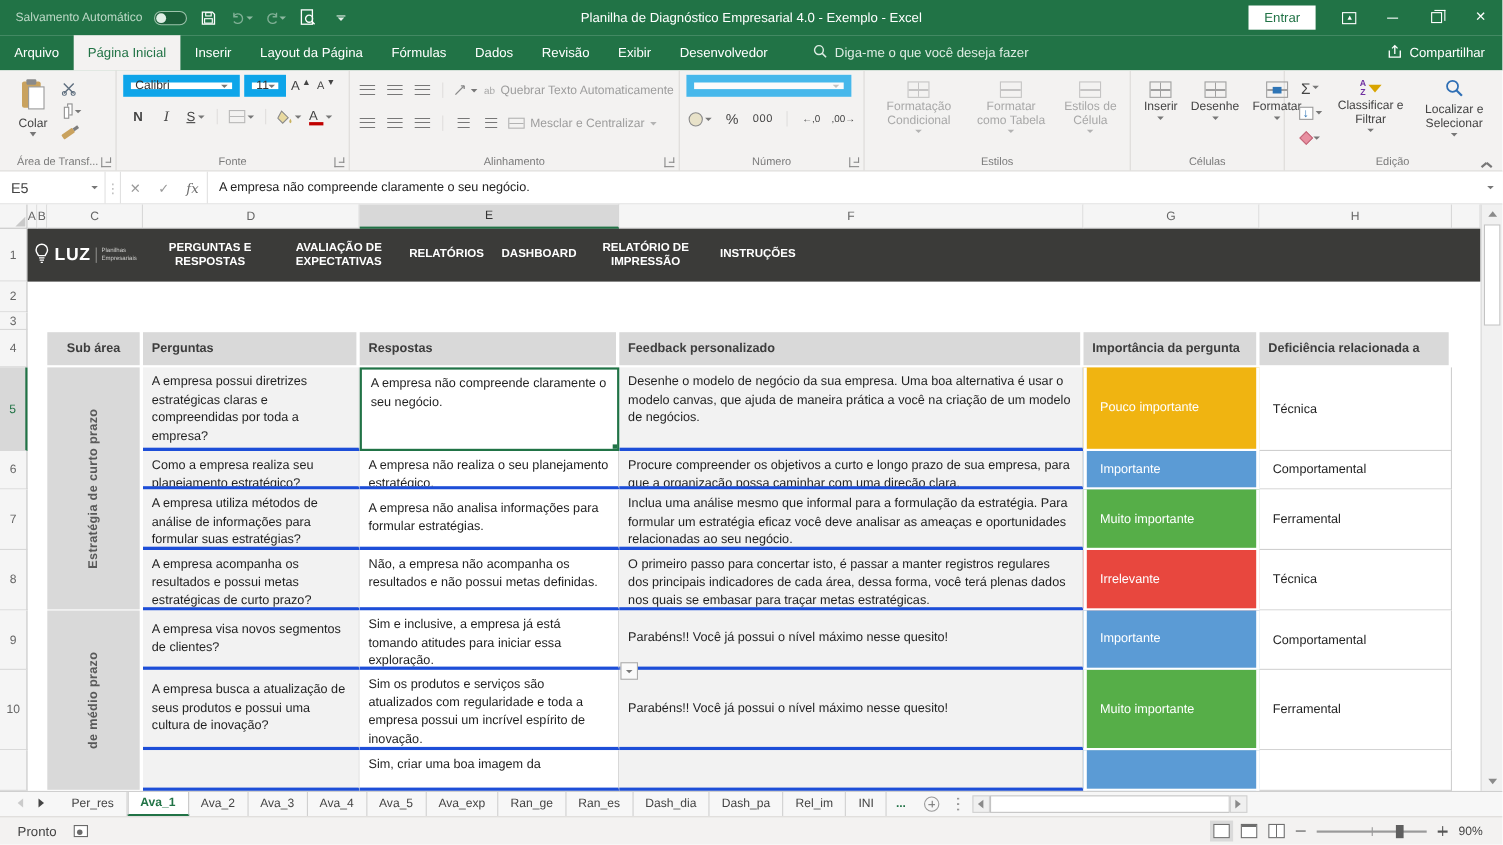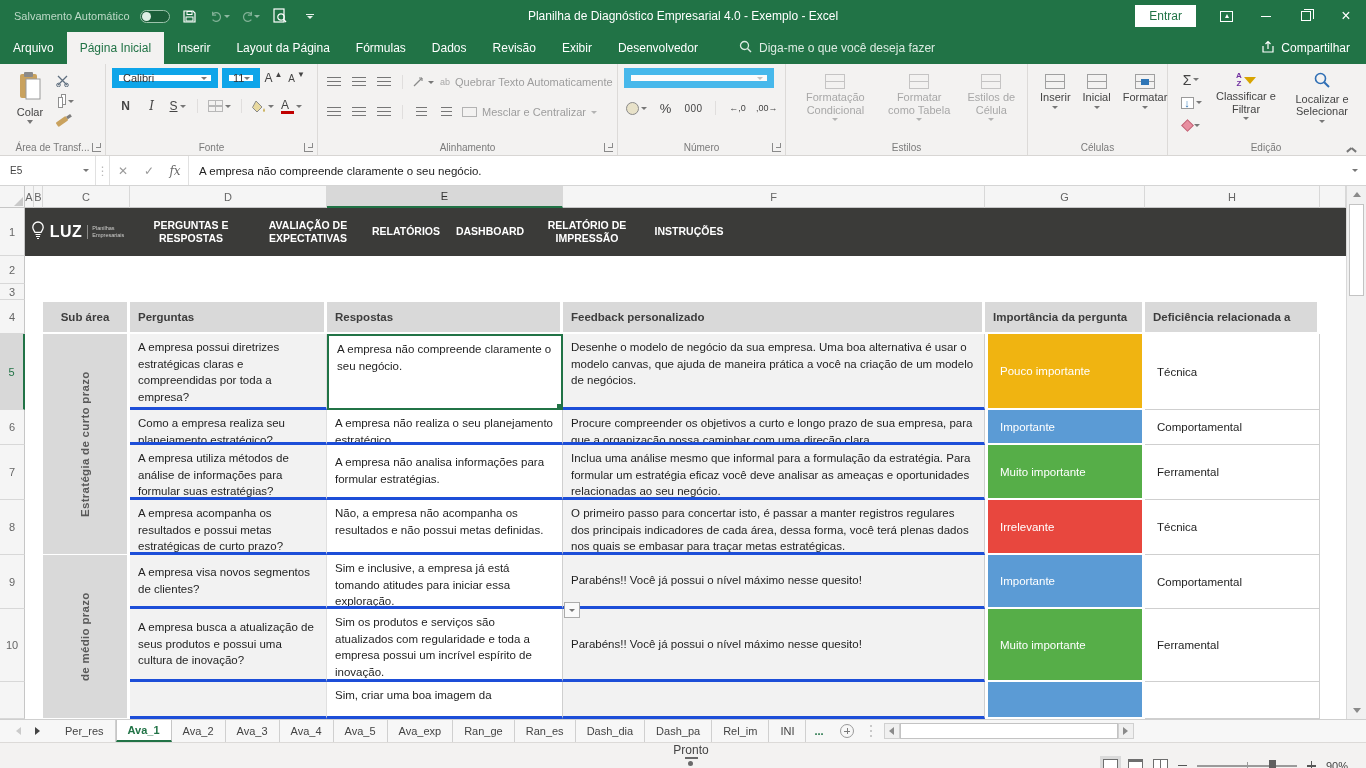--- a/index.html
+++ b/index.html
@@ -65,21 +65,21 @@
   .fillDown { color:#2e75b6; font-size:11px; border:1px solid #9a9a9a; width:13px; height:12px; display:flex; align-items:center; justify-content:center; background:#fff; }
   .eraser { width:9px; height:9px; background:#e88fa0; transform:rotate(45deg); border:1px solid #c2687a; }
   .azic { display:flex; flex-direction:column; font-size:8px; font-weight:bold; color:#7030a0; line-height:1; }
   .funnel { width:0; height:0; border-left:6px solid transparent; border-right:6px solid transparent; border-top:7px solid #d8a400; position:relative; margin-left:2px; }
   .collapse { position:absolute; right:10px; bottom:4px; width:10px; height:6px; }
   .collapse::before { content:""; position:absolute; left:0; top:4px; width:6px; height:1.5px; background:#777; transform:rotate(-40deg); }
   .collapse::after { content:""; position:absolute; left:4.5px; top:4px; width:6px; height:1.5px; background:#777; transform:rotate(40deg); }
 
   
   .fbar { position:absolute; top:156px; left:0; width:1366px; height:30px; background:#fff; border-bottom:1px solid #d4d4d4; display:flex; align-items:stretch; }
-  .namebox { width:96px; display:flex; align-items:center; justify-content:space-between; padding:0 6px 0 10px; border-right:1px solid #e1e1e1; font-size:10px; color:#444; }
+  .namebox { width:96px; display:flex; align-items:center; justify-content:space-between; padding:0 6px 0 10px; border-right:1px solid #e1e1e1; font-size:13px; color:#444; }
   .fdots { width:14px; display:flex; align-items:center; justify-content:center; color:#b9b9b9; border-right:1px solid #e1e1e1; }
   .fico { width:26px; display:flex; align-items:center; justify-content:center; color:#9a9a9a; font-size:12px; }
   .fx { font-family:"DejaVu Serif", serif; font-style:italic; color:#6a6a6a; }
   .ftext { flex:1; display:flex; align-items:center; padding-left:10px; font-size:11.5px; color:#222; border-left:1px solid #e1e1e1; }
   .fexp { width:22px; display:flex; align-items:center; justify-content:center; }
 
   
   .sheet { position:absolute; top:186px; left:0; width:1346px; height:533px; background:#fff; display:grid;
     grid-template-columns:25px 9px 9px 87px 197px 236px 422px 160px 175px 1fr;
     grid-template-rows:22px 48px 28px 16px 34px 76px 35px 55px 55px 54px 73px 1fr; }
@@ -131,21 +131,21 @@
   .ellip { display:flex; align-items:center; padding:0 8px; color:#217346; font-weight:bold; }
   .addbtn { width:14px; height:14px; border-radius:50%; border:1px solid #9a9a9a; align-self:center; margin:0 8px; position:relative; }
   .addbtn::before { content:""; position:absolute; left:3px; top:6px; width:6px; height:1px; background:#7a7a7a; }
   .addbtn::after { content:""; position:absolute; left:6px; top:3px; width:1px; height:6px; background:#7a7a7a; }
   .tdots { align-self:center; width:2px; height:12px; margin:0 8px; background:radial-gradient(circle,#9a9a9a 1px,transparent 1.1px) center/2px 5px repeat-y; }
   .hscroll { align-self:center; margin-left:4px; display:flex; align-items:center; height:16px; }
   .hsbtn { width:16px; height:16px; display:flex; align-items:center; justify-content:center; background:#f0f0f0; border:1px solid #d0d0d0; }
   .hsthumb { width:218px; height:16px; background:#fff; border:1px solid #c3c3c3; }
 
   
-  .statusbar { position:absolute; top:742px; left:0; width:1366px; height:26px; background:#f3f2f1; border-top:1px solid #dcdad8; display:flex; align-items:center;flex-direction:column; }
+  .statusbar { position:absolute; top:742px; left:0; width:1366px; height:26px; background:#f3f2f1; border-top:1px solid #dcdad8; display:flex; align-items:center; }
   .pronto { padding-left:16px; font-size:12px; color:#444; }
   .macroic { width:13px; height:11px; border:1px solid #6a6a6a; margin-left:16px; position:relative; background:#fff; }
   .macroic::after { content:""; position:absolute; left:2px; top:2.5px; width:5px; height:5px; border-radius:50%; background:#6a6a6a; }
   .sright { margin-left:auto; display:flex; align-items:center; gap:10px; padding-right:18px; }
   .vic { width:15px; height:13px; border:1px solid #6e6e6e; background:#fff; }
   .vic.v1 { background:linear-gradient(to right,transparent 48%,#6e6e6e 48%,#6e6e6e 52%,transparent 52%) #e0e0e0, ; }
   .vic.active { box-shadow:0 0 0 3px #dadada; }
   .vic.v2 { background:linear-gradient(#6e6e6e 0 2px,transparent 2px) #fff; }
   .vic.v3 { background:linear-gradient(to right,transparent 46%,#6e6e6e 46%,#6e6e6e 54%,transparent 54%) #fff; }
   .zminus { width:9px; height:1.5px; background:#555; }
@@ -428,21 +428,21 @@
 
   <div class="rgroup" style="width:140px">
     <div style="display:flex;justify-content:space-around;padding-top:4px">
       <div class="bigbtn">
         <span class="mgrid"></span>
         <span>Inserir</span>
           <span class="dd sm"></span>
       </div>
       <div class="bigbtn">
         <span class="mgrid"></span>
-        <span>Inicial</span>
+        <span>Desenhe</span>
           <span class="dd sm"></span>
       </div>
       <div class="bigbtn">
         <span class="mgrid blue"></span>
         <span>Formatar</span>
           <span class="dd sm"></span>
       </div>
     </div>
     <div class="rlabel">Células</div>
   </div>

